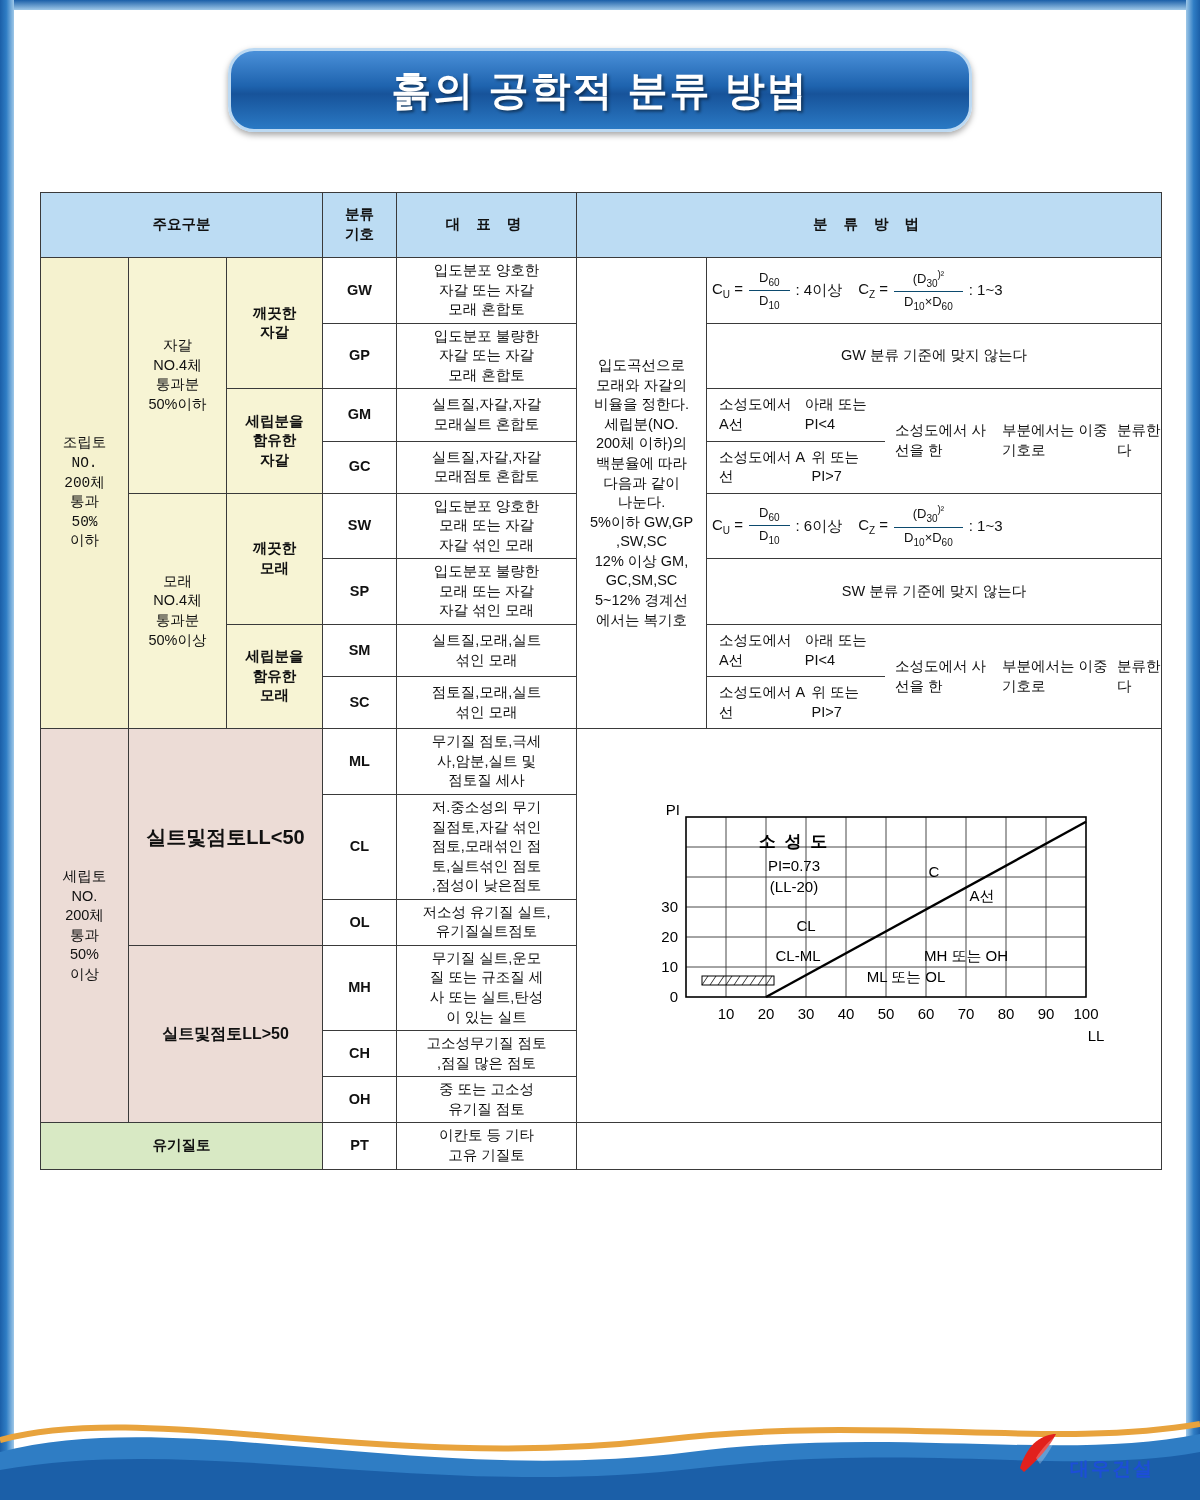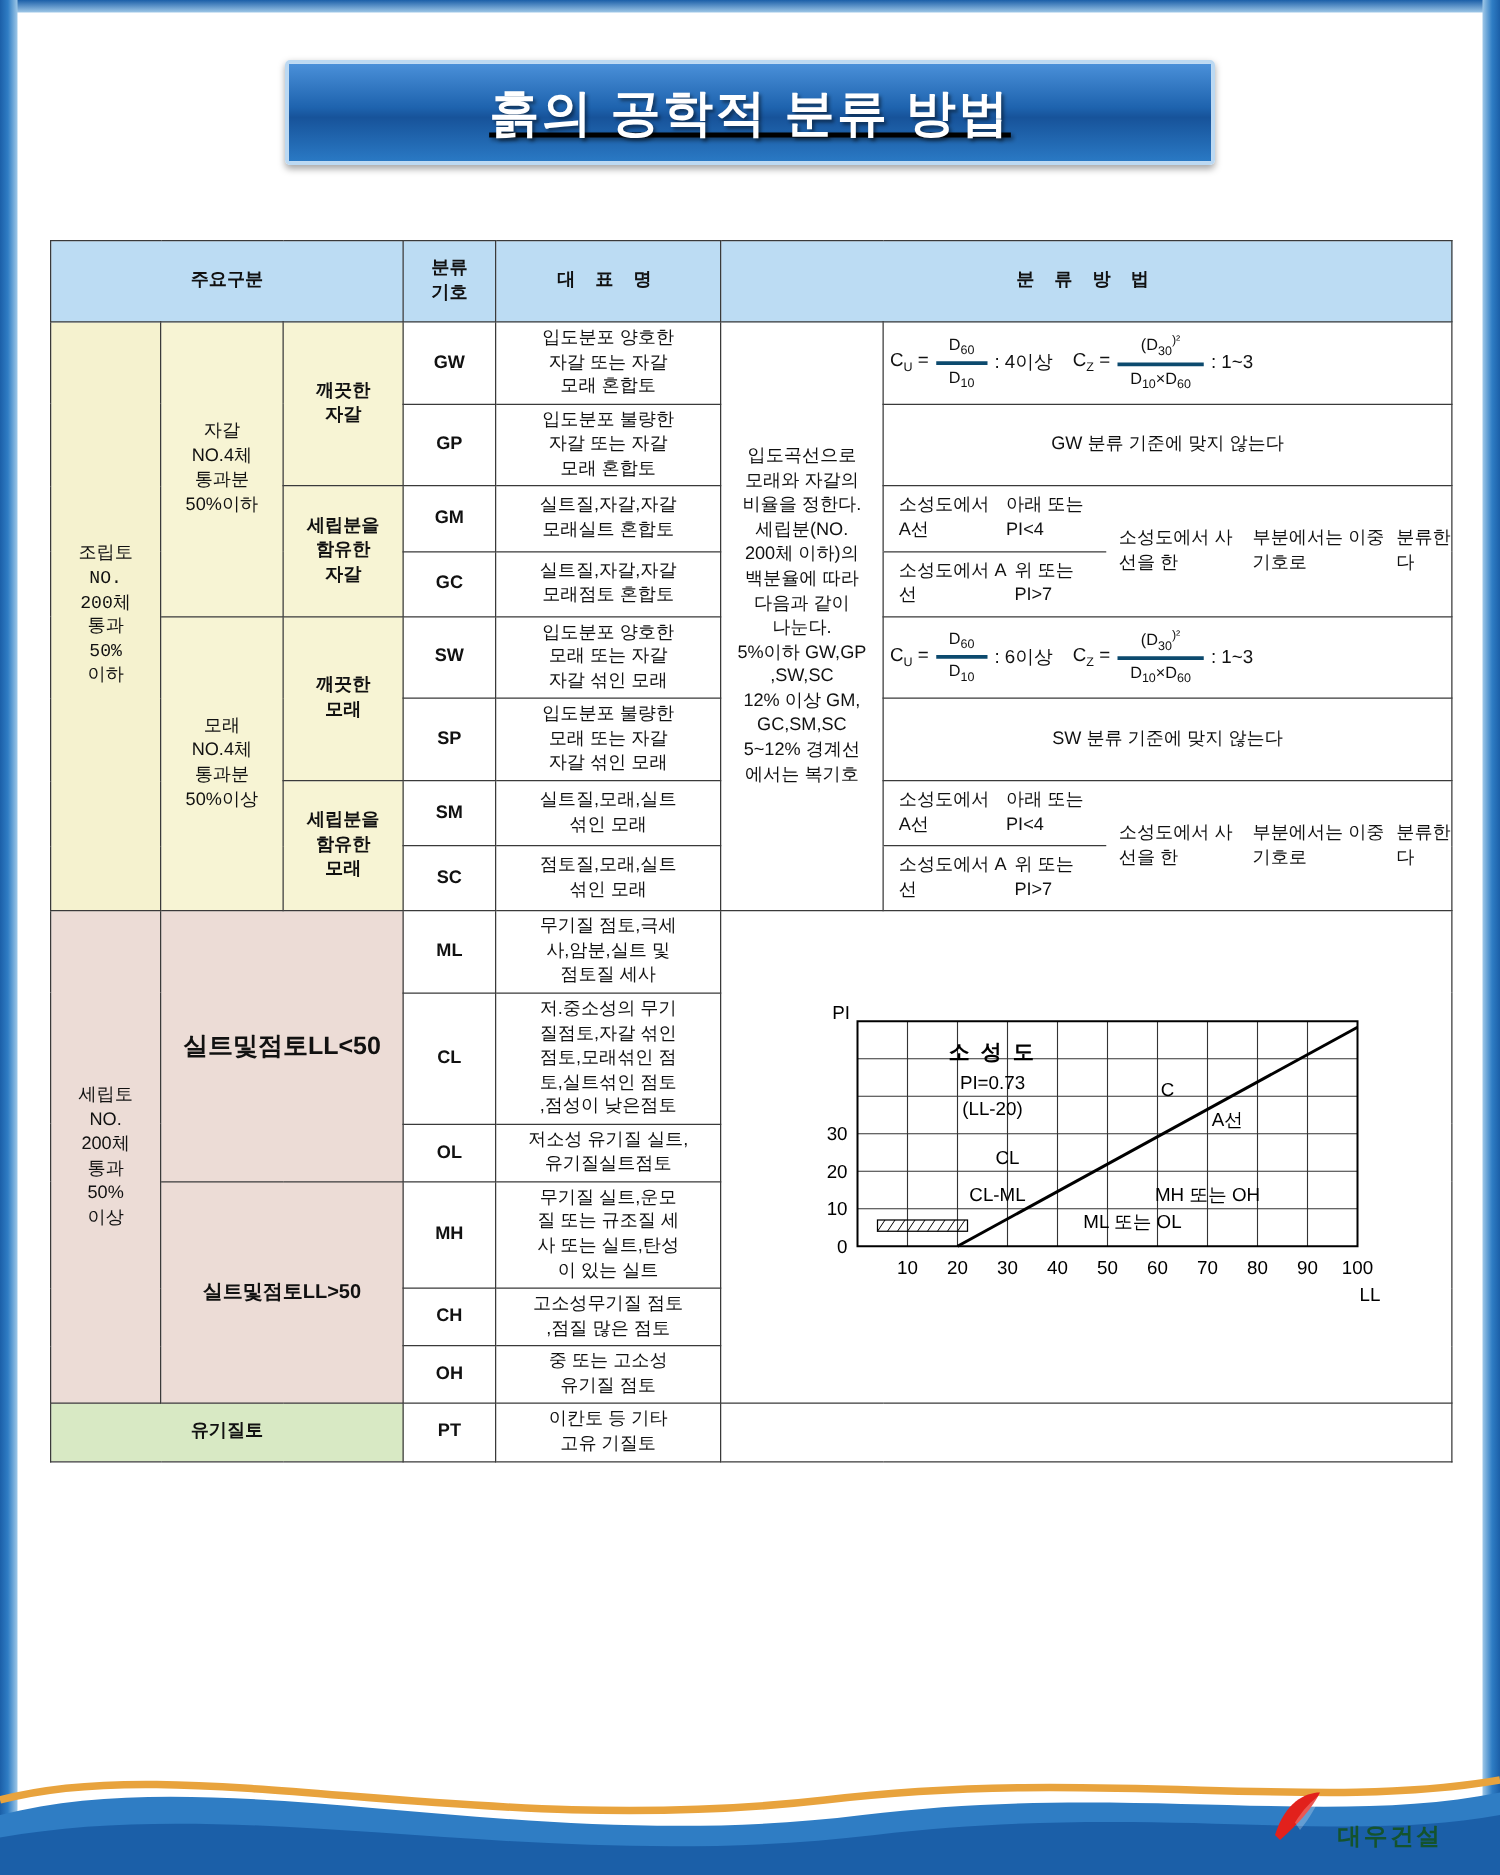--- a/index.html
+++ b/index.html
@@ -12,25 +12,25 @@
   
   .edge-left{position:absolute;left:0;top:0;width:14px;height:1500px;background:linear-gradient(to right,#1b5fa8,#2f7dc4 45%,#9fc8e8);}
   .edge-right{position:absolute;right:0;top:0;width:14px;height:1500px;background:linear-gradient(to left,#1b5fa8,#2f7dc4 45%,#9fc8e8);}
   .edge-top{position:absolute;left:0;top:0;width:1200px;height:10px;background:linear-gradient(to bottom,#1b5fa8,#9fc8e8);}
   .footer-wave{position:absolute;left:0;bottom:0;width:1200px;height:110px;overflow:hidden;}
 
   
   .title-wrap{position:absolute;left:228px;top:48px;width:744px;height:84px;}
   .title-pill{
     width:100%;height:100%;box-sizing:border-box;
-    border-radius:4px;
+    border-radius:26px;
     background:linear-gradient(to bottom,#4a90d9 0%,#1e63ae 45%,#17539a 55%,#2a79c4 100%);
     border:3px solid #bcd9f2;
     box-shadow:0 3px 6px rgba(0,0,0,.35);
-    display:flex;align-items:center;justify-content:center;text-decoration:underline;
+    display:flex;align-items:center;justify-content:center;
   }
   .title-text{
     color:#ffffff;font-size:40px;font-weight:bold;letter-spacing:2px;
     text-shadow:2px 2px 3px rgba(0,0,0,.45);
   }
 
   
   table.classification{
     position:absolute;left:40px;top:192px;
     width:1122px;
@@ -60,38 +60,38 @@
   td.grp-fine{background:#ecdcd6;font-size:15px;}
   td.grp-fine2{background:#ecdcd6;font-size:15px;}
   td.grp-organic{background:#d8e9c4;font-size:16px;font-weight:bold;margin-top:40px;}
 
   td.sym{width:74px;font-size:16px;font-weight:bold;background:#ffffff;}
   td.name{width:180px;text-align:left;font-size:14.5px;padding-left:10px;background:#ffffff;}
   td.crit{text-align:left;padding-left:12px;font-size:14.5px;background:#ffffff;}
   td.mid-desc{width:130px;text-align:left;font-size:14.5px;padding:6px 8px;background:#ffffff;vertical-align:top;}
 
   .frac{display:inline-block;vertical-align:middle;text-align:center;}
-  .frac .num{display:block;border-bottom:3px solid #0c4a6e;padding:0 10px 1px;font-size:13px;}
+  .frac .num{display:block;border-bottom:1px solid #0c4a6e;padding:0 10px 1px;font-size:13px;}
   .frac .den{display:block;padding:1px 10px 0;font-size:13px;}
   .sub{font-size:10px;vertical-align:sub;}
   .sup{font-size:10px;vertical-align:super;}
   .eqline{display:flex;align-items:center;gap:6px;flex-wrap:wrap;font-size:15px;}
 
   .dual-row{display:flex;align-items:stretch;}
   .dual-left{flex:0 0 178px;}
   .dual-right{flex:1;display:flex;align-items:center;}
   .crit-stack{display:flex;flex-direction:row;gap:2px;text-align:left;}
 
   
   td.chart-cell{background:#ffffff;padding:0;vertical-align:middle;}
   .chart-box{position:relative;width:100%;height:100%;display:flex;align-items:center;justify-content:center;}
 
   
   .logo{position:absolute;right:46px;bottom:18px;display:flex;align-items:flex-end;gap:6px;}
-  .logo-text{font-size:19px;font-weight:bold;color:#14532d;letter-spacing:2px;}
+  .logo-text{font-size:19px;font-weight:bold;color:#1d4ed8;letter-spacing:2px;}
 </style>
 </head>
 <body>
 
 <div class="edge-top"></div>
 <div class="edge-left"></div>
 <div class="edge-right"></div>
 
 <div class="title-wrap">
   <div class="title-pill">

